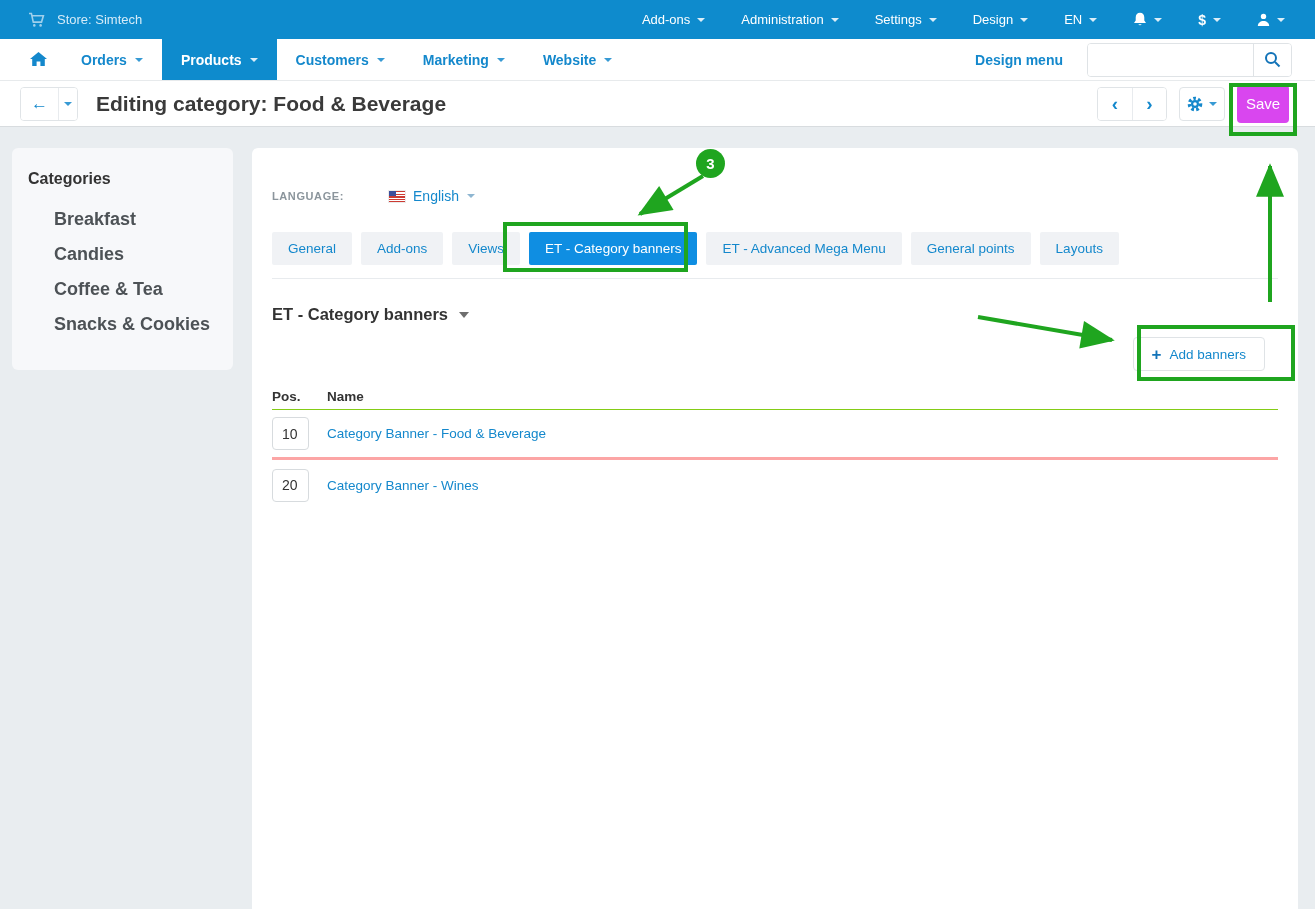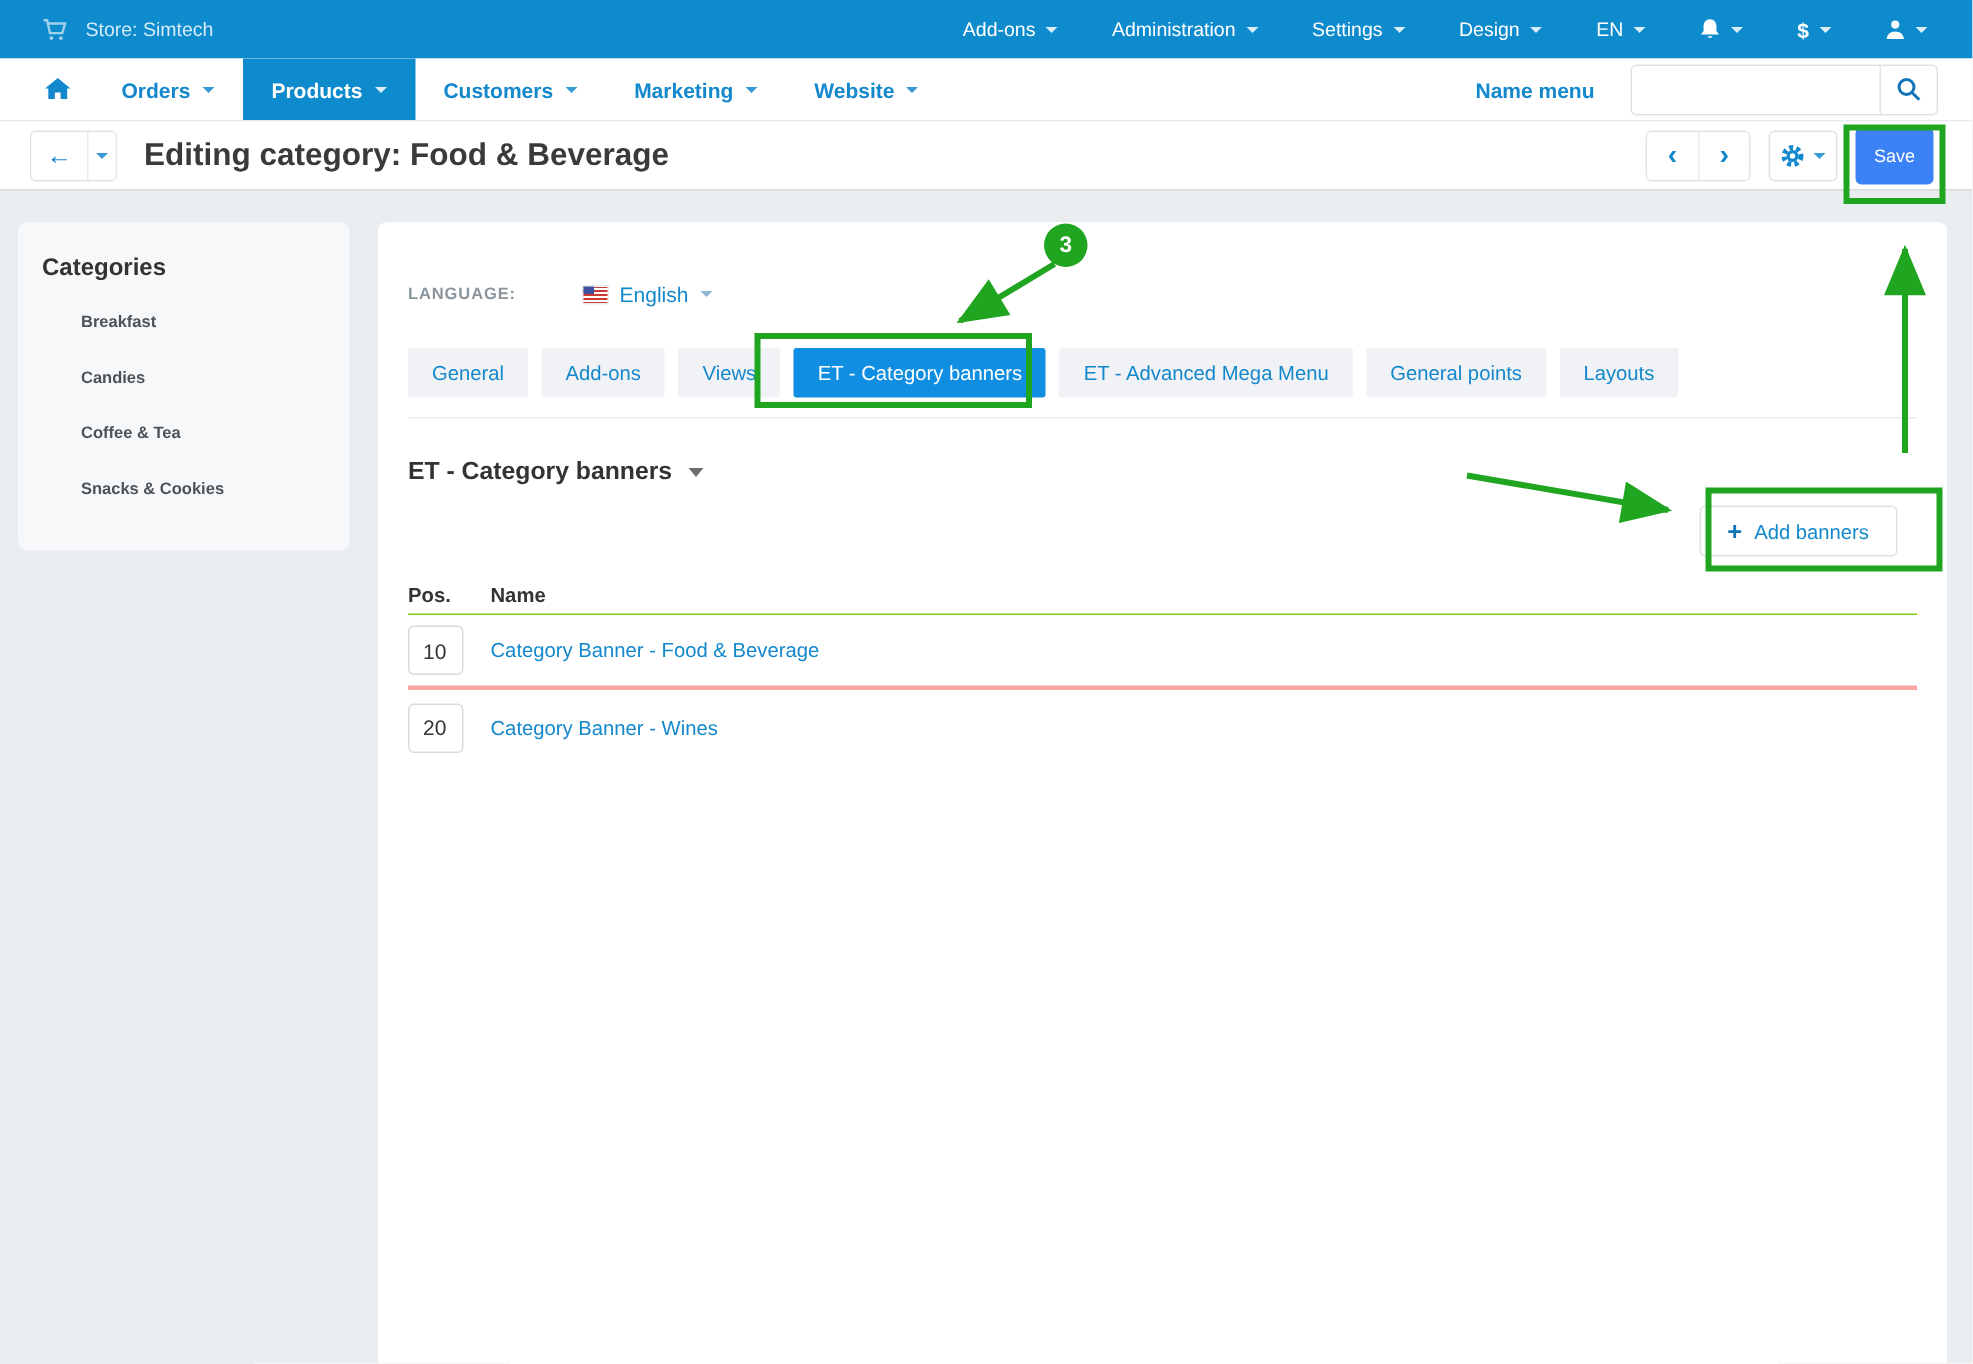--- a/index.html
+++ b/index.html
@@ -43,28 +43,28 @@
   .btn-group { display:flex; border:1px solid #e0e4e7; border-radius:4px; background:#fff; height:34px; overflow:hidden; }
   .btn-seg { display:flex; align-items:center; justify-content:center; color:#1488cc; cursor:pointer; background:#fff; border:0; }
   .btn-seg + .btn-seg { border-left:1px solid #e8ebee; }
   .seg-back { width:37px; font-size:17px; font-weight:700; }
   .seg-caret { width:19px; }
   .seg-nav { width:34px; font-size:19px; font-weight:700; }
   .page-title { font-size:21px; color:#3a3a3a; margin-left:4px; }
   .titlebar-right { margin-left:auto; display:flex; align-items:center; gap:12px; }
   .gear-btn { width:46px; height:34px; border:1px solid #e0e4e7; border-radius:4px; background:#fff;
               display:flex; align-items:center; justify-content:center; gap:6px; color:#1488cc; cursor:pointer; }
-  .save-btn { width:52px; height:38px; background:#3b82f6; color:#fff; border:0; border-radius:4px;
-              font-size:12px; font-family:"Liberation Sans", sans-serif; cursor:pointer; }
+  .save-btn { width:52px; height:38px; background:#d946ef; color:#fff; border:0; border-radius:4px;
+              font-size:15px; font-family:"Liberation Sans", sans-serif; cursor:pointer; }
   
   .content { position:absolute; top:131px; left:0; right:0; bottom:0; background:#e9edf0; }
   .sidebar-panel { position:absolute; left:12px; top:17px; width:221px; background:#f7f8fa;
                    border-radius:6px; padding:22px 16px 28px; }
   .sidebar-title { font-size:16px; font-weight:700; color:#333; margin-bottom:14px; cursor:default; }
-  .sidebar-item { padding:7px 0 7px 26px; font-size:11px; font-weight:700; color:#4d5256; cursor:pointer;margin-top:11px; }
+  .sidebar-item { padding:7px 0 7px 26px; font-size:18px; font-weight:700; color:#4d5256; cursor:pointer; }
   .main-panel { position:absolute; left:252px; top:17px; right:17px; bottom:0; background:#fff;
                 border-radius:6px 6px 0 0; padding:0 20px; }
   .lang-row { margin-top:40px; display:flex; align-items:center; height:16px; }
   .lang-label { font-size:11px; font-weight:700; color:#8b959c; letter-spacing:.6px; }
   .lang-select { margin-left:45px; display:flex; align-items:center; gap:8px; color:#1488cc;
                  font-size:14px; cursor:pointer; }
   .flag { width:16px; height:11px; position:relative; flex:none;
           background:repeating-linear-gradient(180deg,#cc3b33 0 1.3px,#fff 1.3px 2.6px);
           box-shadow:0 0 0 1px rgba(0,0,0,.08); }
   .flag::after { content:""; position:absolute; left:0; top:0; width:7px; height:5px; background:#3c4f9c; }
@@ -185,21 +185,21 @@
   </div>
   <div class="nav-item">
     <span>Marketing</span>
       <span class="caret"></span>
   </div>
   <div class="nav-item">
     <span>Website</span>
       <span class="caret"></span>
   </div>
   <div class="nav-right">
-    <span class="quick-menu">Name menu</span>
+    <span class="quick-menu">Design menu</span>
     <div class="searchbox">
       <input class="search-input" type="text" value="" style="">
       <button class="search-btn">
         <span>
           <svg class="icon-svg" width="17" height="17" viewBox="0 0 17 17" fill="none" stroke="#1273b8" stroke-width="2">
             <circle cx="7" cy="7" r="5"></circle>
             <line x1="11" y1="11" x2="15.5" y2="15.5"></line>
           </svg>
         </span>
       </button>

